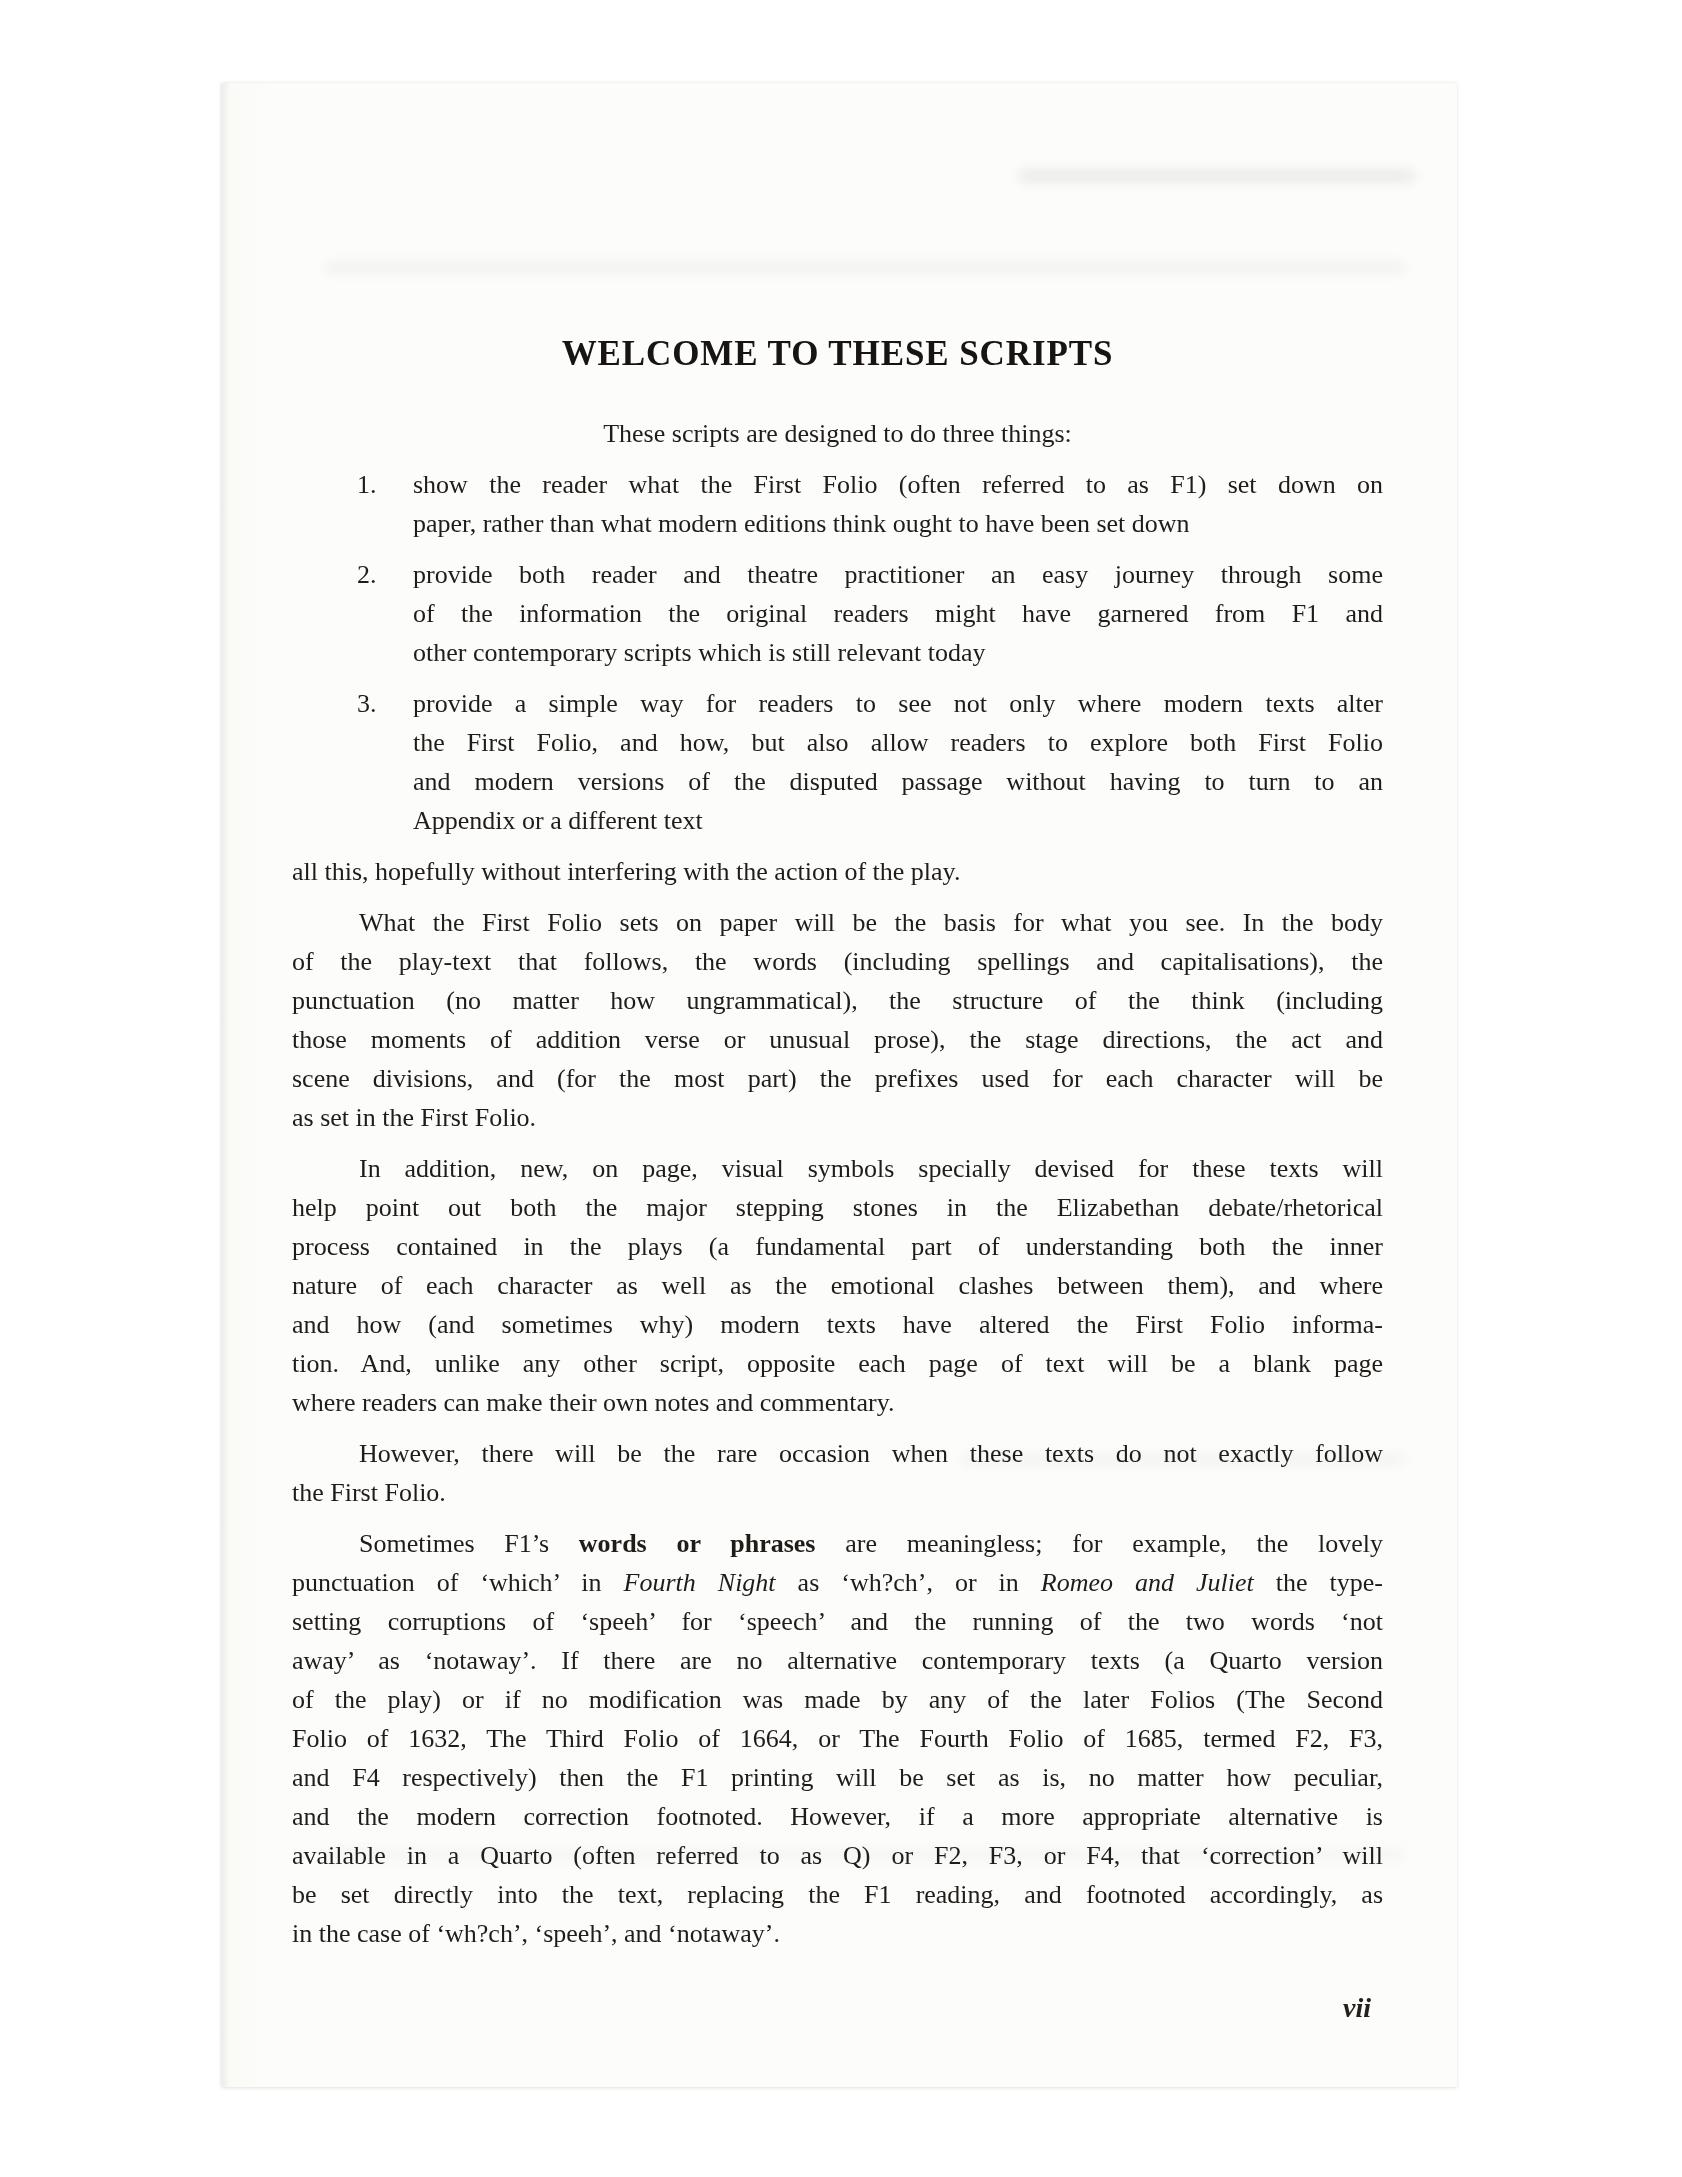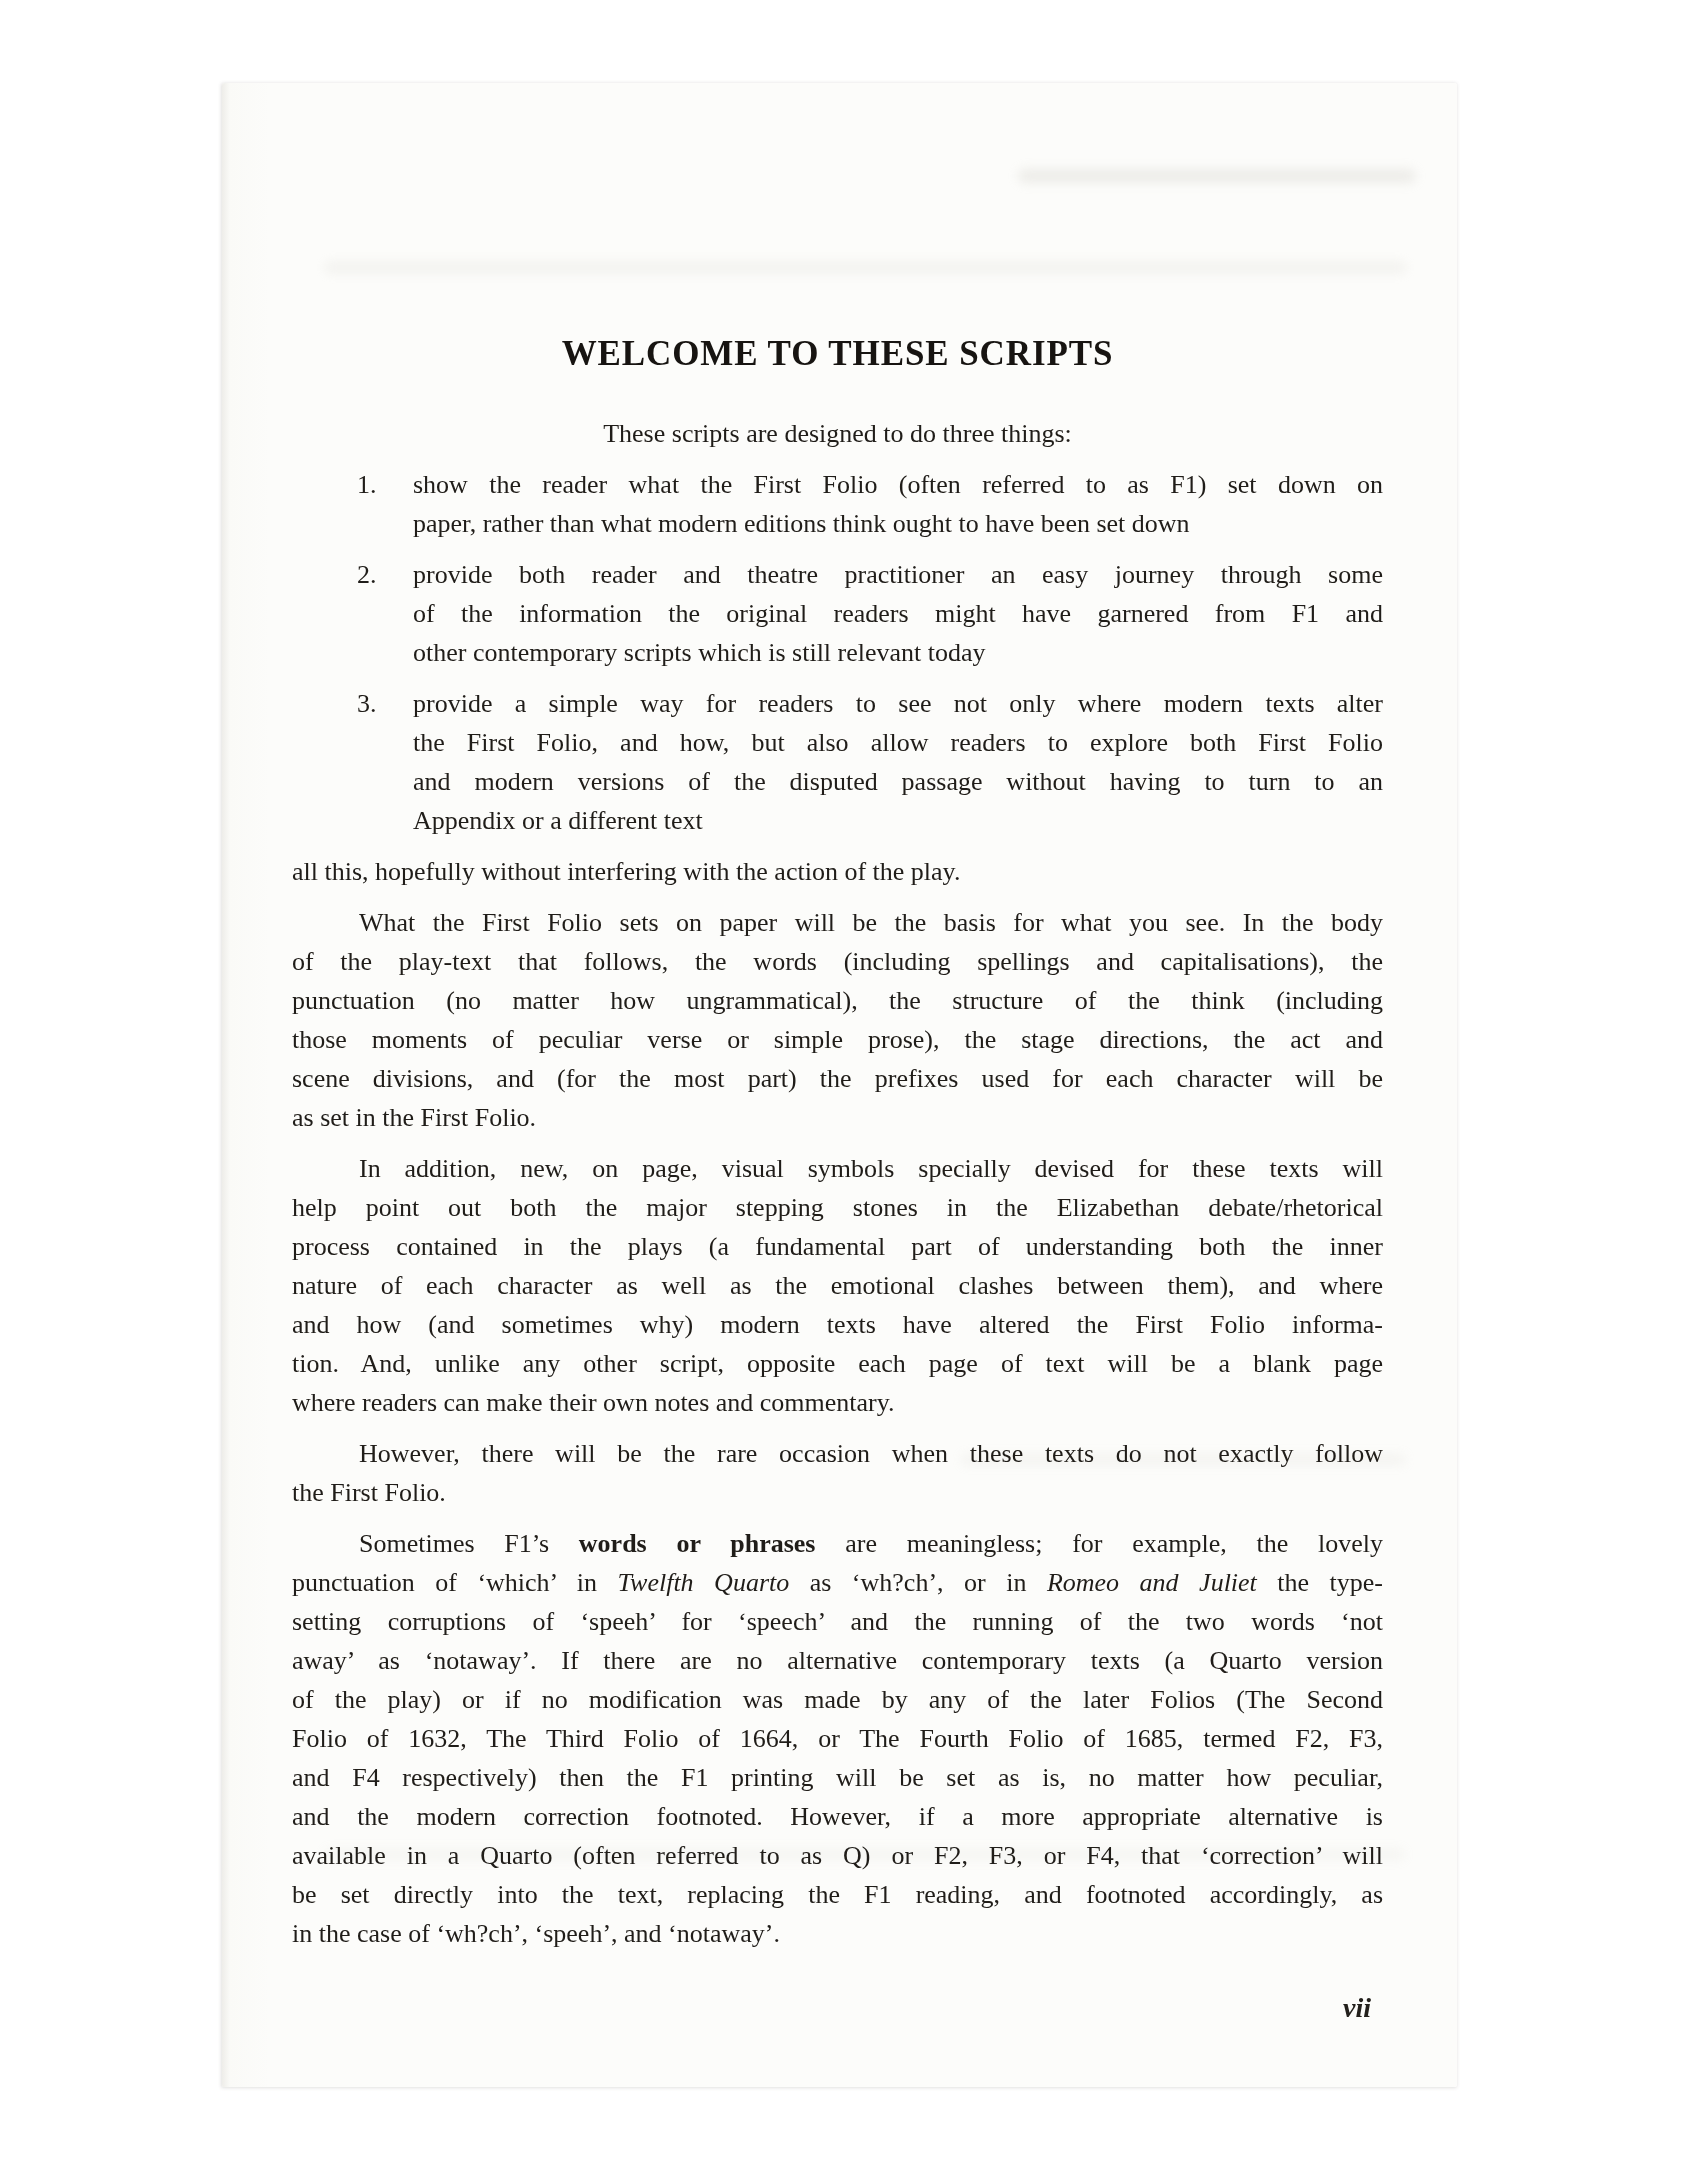--- a/index.html
+++ b/index.html
@@ -90,40 +90,40 @@
           <div class="line just"><span>and modern versions of the disputed passage without having to turn to an</span></div>
           <div class="line"><span>Appendix or a different text</span></div>
         </div>
         <div class="block para">
           <div class="line"><span>all this, hopefully without interfering with the action of the play.</span></div>
         </div>
         <div class="block para">
           <div class="line just indent"><span>What the First Folio sets on paper will be the basis for what you see. In the body</span></div>
           <div class="line just"><span>of the play-text that follows, the words (including spellings and capitalisations), the</span></div>
           <div class="line just"><span>punctuation (no matter how ungrammatical), the structure of the think (including</span></div>
-          <div class="line just"><span>those moments of peculiar verse or simple prose), the stage directions, the act and</span></div>
+          <div class="line just"><span>those moments of addition verse or unusual prose), the stage directions, the act and</span></div>
           <div class="line just"><span>scene divisions, and (for the most part) the prefixes used for each character will be</span></div>
           <div class="line"><span>as set in the First Folio.</span></div>
         </div>
         <div class="block para">
           <div class="line just indent"><span>In addition, new, on page, visual symbols specially devised for these texts will</span></div>
           <div class="line just"><span>help point out both the major stepping stones in the Elizabethan debate/rhetorical</span></div>
           <div class="line just"><span>process contained in the plays (a fundamental part of understanding both the inner</span></div>
           <div class="line just"><span>nature of each character as well as the emotional clashes between them), and where</span></div>
           <div class="line just"><span>and how (and sometimes why) modern texts have altered the First Folio informa-</span></div>
           <div class="line just"><span>tion. And, unlike any other script, opposite each page of text will be a blank page</span></div>
           <div class="line"><span>where readers can make their own notes and commentary.</span></div>
         </div>
         <div class="block para">
           <div class="line just indent"><span>However, there will be the rare occasion when these texts do not exactly follow</span></div>
           <div class="line"><span>the First Folio.</span></div>
         </div>
         <div class="block para">
           <div class="line just indent"><span>Sometimes F1’s </span><span class="bold">words or phrases</span><span> are meaningless; for example, the lovely</span></div>
-          <div class="line just"><span>punctuation of ‘which’ in </span><span class="ital">Twelfth Quarto</span><span> as ‘wh?ch’, or in </span><span class="ital">Romeo and Juliet</span><span> the type-</span></div>
+          <div class="line just"><span>punctuation of ‘which’ in </span><span class="ital">Fourth Night</span><span> as ‘wh?ch’, or in </span><span class="ital">Romeo and Juliet</span><span> the type-</span></div>
           <div class="line just"><span>setting corruptions of ‘speeh’ for ‘speech’ and the running of the two words ‘not</span></div>
           <div class="line just"><span>away’ as ‘notaway’. If there are no alternative contemporary texts (a Quarto version</span></div>
           <div class="line just"><span>of the play) or if no modification was made by any of the later Folios (The Second</span></div>
           <div class="line just"><span>Folio of 1632, The Third Folio of 1664, or The Fourth Folio of 1685, termed F2, F3,</span></div>
           <div class="line just"><span>and F4 respectively) then the F1 printing will be set as is, no matter how peculiar,</span></div>
           <div class="line just"><span>and the modern correction footnoted. However, if a more appropriate alternative is</span></div>
           <div class="line just"><span>available in a Quarto (often referred to as Q) or F2, F3, or F4, that ‘correction’ will</span></div>
           <div class="line just"><span>be set directly into the text, replacing the F1 reading, and footnoted accordingly, as</span></div>
           <div class="line"><span>in the case of ‘wh?ch’, ‘speeh’, and ‘notaway’.</span></div>
         </div>

